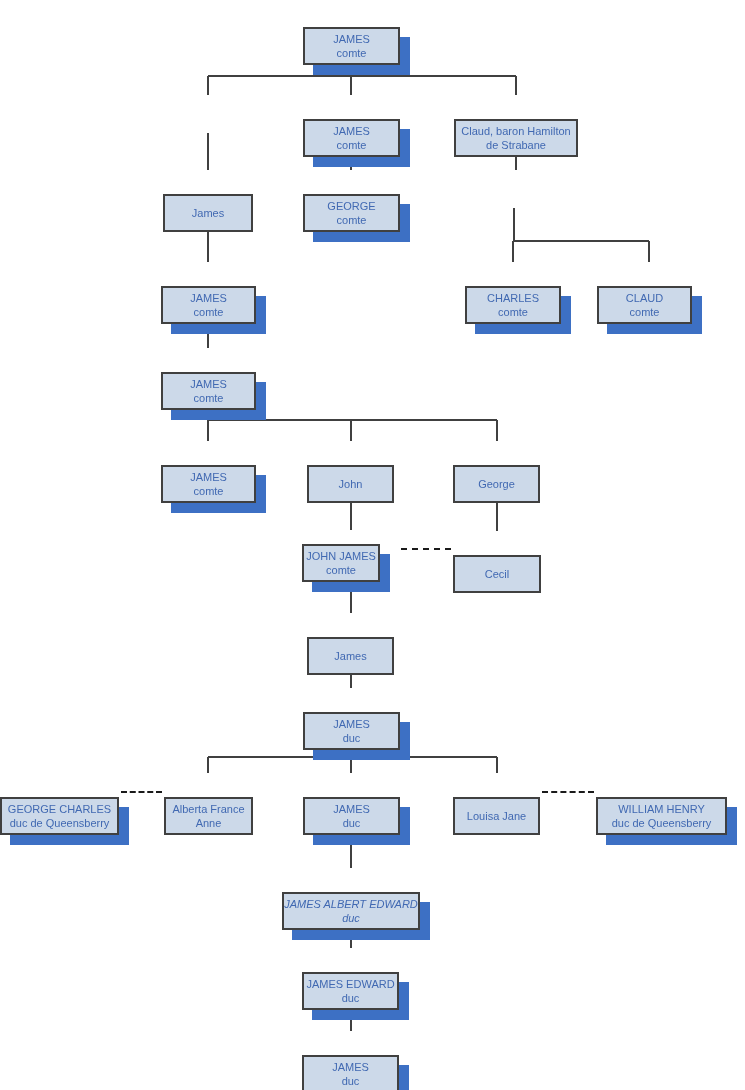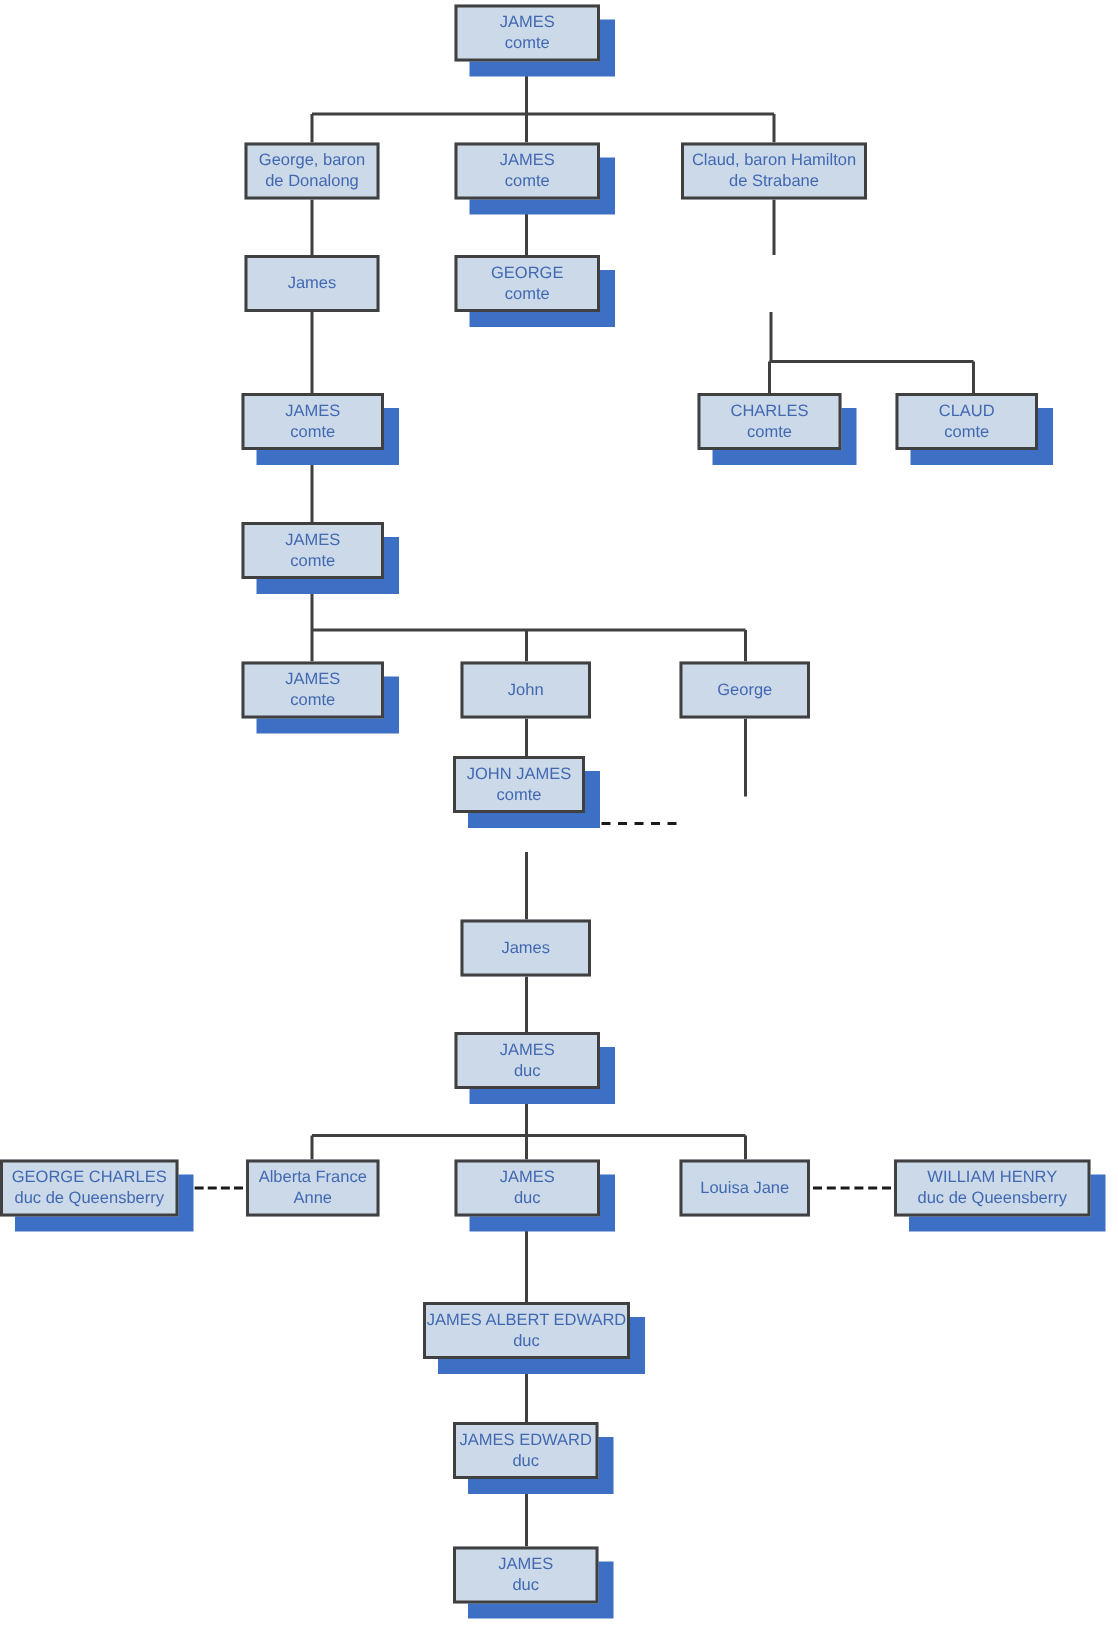--- a/index.html
+++ b/index.html
@@ -19,20 +19,21 @@
     color:var(--text,#4169b2);
     font-size:11px;
     line-height:14px;
     display:flex;
     flex-direction:column;
     align-items:center;
     justify-content:center;
     text-align:center;
     cursor:default;
     z-index:2;
+    margin-top:24px;
   }
   .node.shadow{
     box-shadow:10px 10px 0 0 var(--shadow,#3d70c4);
   }
   .node .l1,.node .l2{display:block; white-space:nowrap;}
   .line{
     position:absolute;
     background:var(--line,#404040);
     z-index:1;
   }
@@ -78,24 +79,20 @@
     <div class="line" style="left: 496px; top: 757px; width: 2px; height: 16px;"></div>
     <div class="dash" style="left: 121px; top: 791px; width: 41px;"></div>
     <div class="dash" style="left: 542px; top: 791px; width: 52px;"></div>
     <div class="line" style="left: 350px; top: 811px; width: 2px; height: 57px;"></div>
     <div class="line" style="left: 350px; top: 906px; width: 2px; height: 42px;"></div>
     <div class="line" style="left: 350px; top: 986px; width: 2px; height: 45px;"></div>
     <div class="node shadow" style="left: 303px; top: 3px; width: 97px; height: 38px;">
       <span class="l1">JAMES</span>
       <span class="l2">comte</span>
     </div>
-    <div class="node" style="left: 163px; top: 95px; width: 90px; height: 38px;">
-      <span class="l1">George, baron</span>
-      <span class="l2">de Donalong</span>
-    </div>
     <div class="node shadow" style="left: 303px; top: 95px; width: 97px; height: 38px;">
       <span class="l1">JAMES</span>
       <span class="l2">comte</span>
     </div>
     <div class="node" style="left: 454px; top: 95px; width: 124px; height: 38px;">
       <span class="l1">Claud, baron Hamilton</span>
       <span class="l2">de Strabane</span>
     </div>
     <div class="node" style="left: 163px; top: 170px; width: 90px; height: 38px;">
       <span class="l1">James</span>
@@ -123,23 +120,26 @@
     <div class="node shadow" style="left: 161px; top: 441px; width: 95px; height: 38px;">
       <span class="l1">JAMES</span>
       <span class="l2">comte</span>
     </div>
     <div class="node" style="left: 307px; top: 441px; width: 87px; height: 38px;">
       <span class="l1">John</span>
     </div>
     <div class="node" style="left: 453px; top: 441px; width: 87px; height: 38px;">
       <span class="l1">George</span>
     </div>
-    <div class="node shadow" style="left: 302px; top: 504px; width: 88px; height: 38px;">
+    <div class="node shadow" style="left: 302px; top: 520px; width: 78px; height: 38px;">
       <span class="l1">JOHN JAMES</span>
       <span class="l2">comte</span>
+    </div>
+    <div class="node" style="left: 453px; top: 531px; width: 88px; height: 38px;">
+      <span class="l1">Cecil</span>
     </div>
     <div class="node" style="left: 307px; top: 613px; width: 87px; height: 38px;">
       <span class="l1">James</span>
     </div>
     <div class="node shadow" style="left: 303px; top: 688px; width: 97px; height: 38px;">
       <span class="l1">JAMES</span>
       <span class="l2">duc</span>
     </div>
     <div class="node shadow" style="left: 0px; top: 773px; width: 119px; height: 38px;">
       <span class="l1">GEORGE CHARLES</span>
@@ -153,21 +153,21 @@
       <span class="l1">JAMES</span>
       <span class="l2">duc</span>
     </div>
     <div class="node shadow" style="left: 596px; top: 773px; width: 131px; height: 38px;">
       <span class="l1">WILLIAM HENRY</span>
       <span class="l2">duc de Queensberry</span>
     </div>
     <div class="node" style="left: 453px; top: 773px; width: 87px; height: 38px;">
       <span class="l1">Louisa Jane</span>
     </div>
-    <div class="node shadow" style="left: 282px; top: 868px; width: 138px; height: 38px;">
+    <div class="node shadow" style="left: 282px; top: 868px; width: 138px; height: 38px; font-style: italic;">
       <span class="l1">JAMES ALBERT EDWARD</span>
       <span class="l2">duc</span>
     </div>
     <div class="node shadow" style="left: 302px; top: 948px; width: 97px; height: 38px;">
       <span class="l1">JAMES EDWARD</span>
       <span class="l2">duc</span>
     </div>
     <div class="node shadow" style="left: 302px; top: 1031px; width: 97px; height: 38px;">
       <span class="l1">JAMES</span>
       <span class="l2">duc</span>

